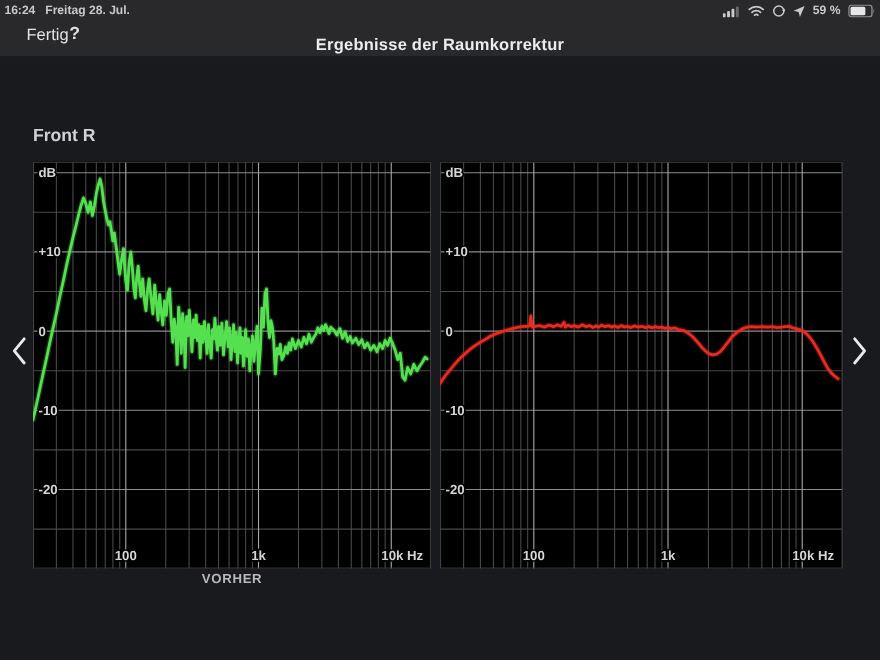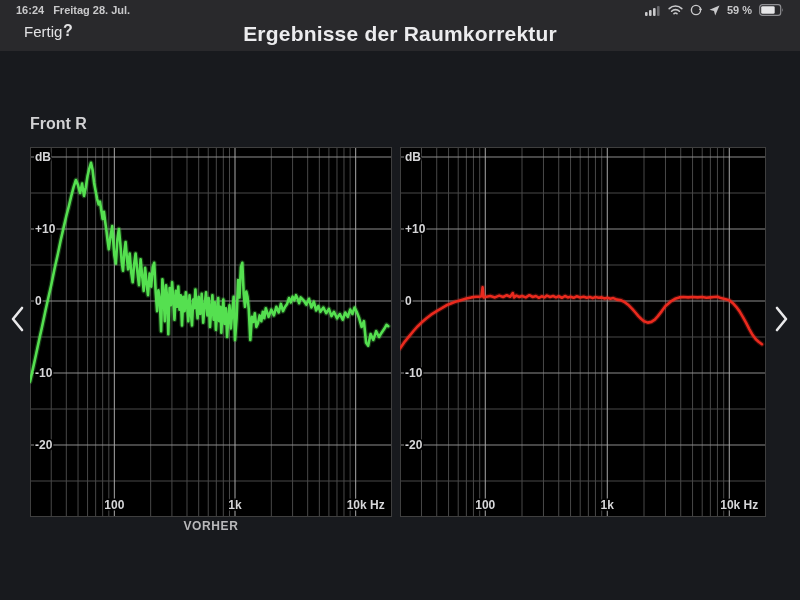--- a/index.html
+++ b/index.html
@@ -6,30 +6,30 @@
   *{box-sizing:border-box;}
   #screen{
     position:relative;width:800px;height:600px;overflow:hidden;
     background:#181a1e;
     font-family:"Liberation Sans","DejaVu Sans",sans-serif;
     color:#d6d6d8;-webkit-font-smoothing:antialiased;
   }
   
   #topchrome{position:absolute;left:0;top:0;width:800px;height:51px;background:#29292c;}
   #statusbar{position:absolute;left:0;top:0;width:800px;height:20px;
-    display:flex;align-items:center;justify-content:space-between;padding:0 16px;
+    display:flex;align-items:center;justify-content:space-between;padding:0 4px;
     font-size:11px;font-weight:700;color:#c9c9cb;}
   .status-left{display:flex;gap:9px;align-items:center;}
   .status-right{display:flex;gap:7px;align-items:center;}
   .sicon{display:inline-flex;align-items:center;}
   #navbar{position:absolute;left:0;top:20px;width:800px;height:31px;}
   #done-btn{position:absolute;left:24px;top:3px;font-size:15px;font-weight:400;color:#e2e2e4;cursor:default;}
   #help-btn{position:absolute;left:63px;top:2px;font-size:16px;font-weight:600;color:#e2e2e4;cursor:default;}
-  #navtitle{position:absolute;left:0;top:2px;width:100%;text-align:center;
-    font-size:21px;font-weight:700;color:#ececee;letter-spacing:.2px;}
+  #navtitle{position:absolute;left:0;top:12px;width:100%;text-align:center;
+    font-size:15px;font-weight:700;color:#ececee;letter-spacing:.2px;}
   
   #speaker-label{position:absolute;left:30px;top:115px;font-size:16px;font-weight:600;color:#d2d2d4;}
   .chart-caption{position:absolute;top:519px;font-size:12px;font-weight:600;
     color:#b9b9bb;text-align:center;letter-spacing:.6px;}
   #caption-before{left:30px;width:362px;}
   #caption-after{left:400px;width:366px;}
   
   .chart{position:absolute;top:147px;background:#000;display:block;}
   #chart-before{left:30px;}
   #chart-after{left:400px;}

